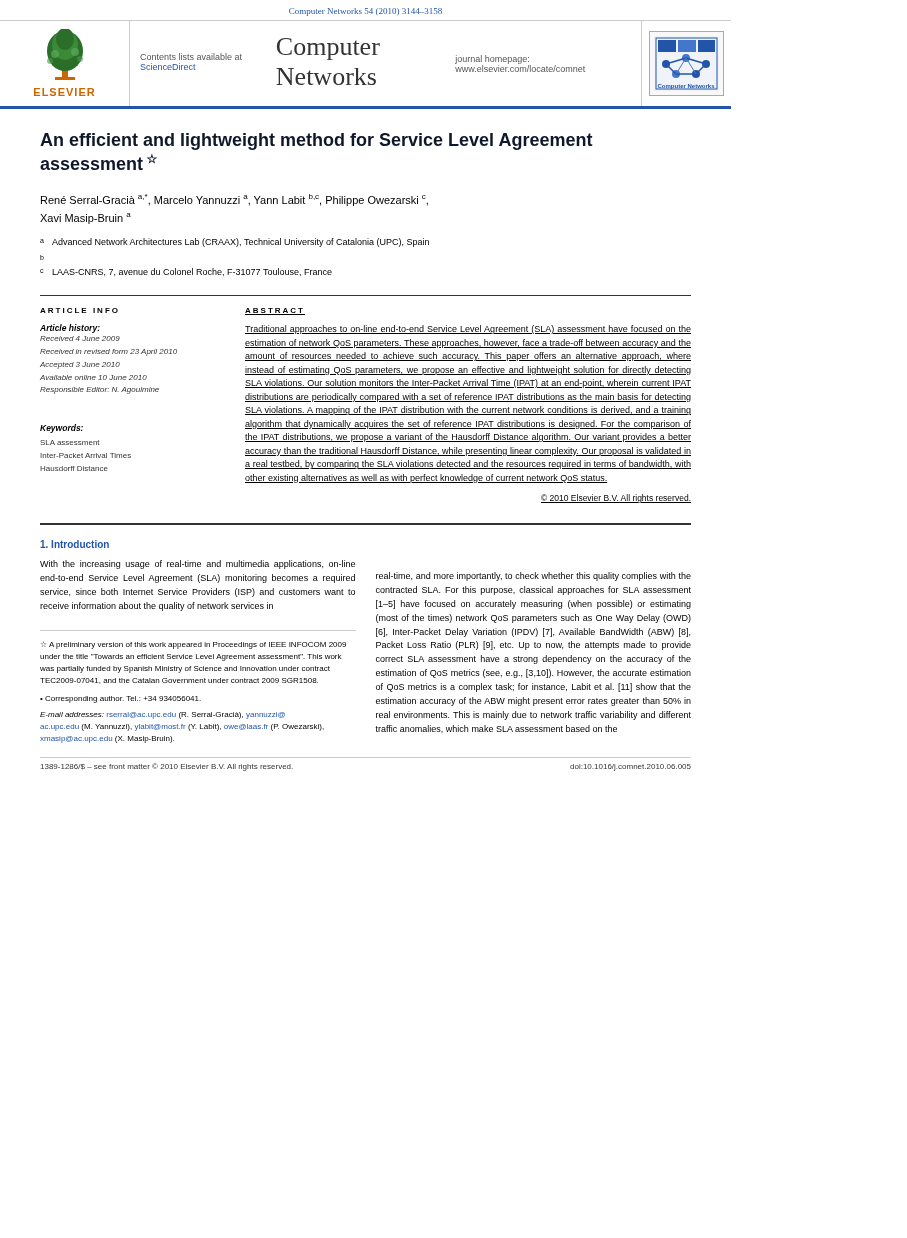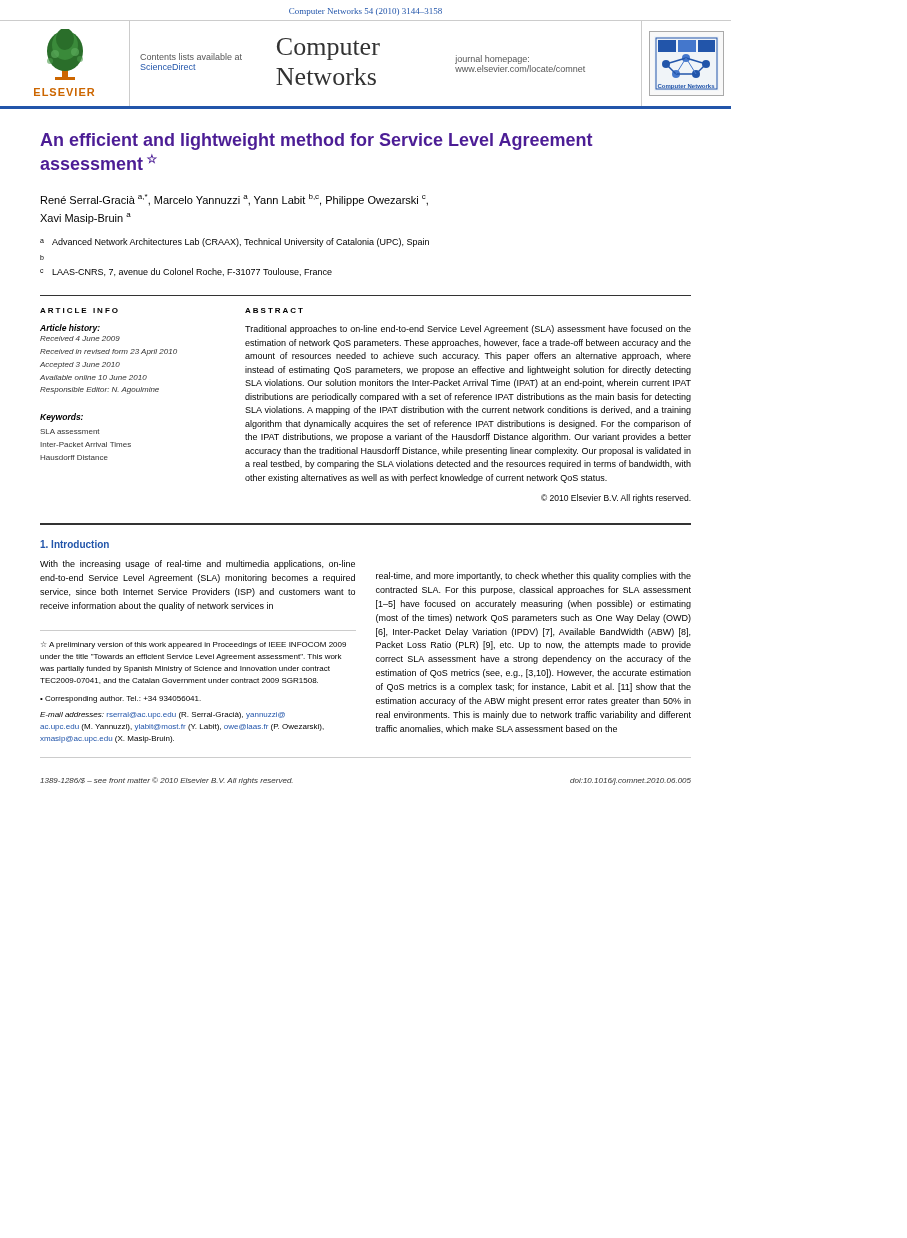--- a/index.html
+++ b/index.html
@@ -118,21 +118,21 @@
     
     .main-content {
       padding: 20px 40px 20px 40px;
     }
 
     
     .article-title {
       font-size: 18px;
       font-weight: bold;
       font-family: Arial, sans-serif;
-      color: #4c1d95;
+      color: #0f172a;
       margin-bottom: 14px;
       line-height: 1.3;
     }
 
     .title-star {
       font-size: 12px;
       vertical-align: super;
     }
 
     
@@ -184,20 +184,21 @@
       gap: 20px;
     }
 
     .col-left {
       width: 185px;
       flex-shrink: 0;
     }
 
     .col-right {
       flex: 1;
+      text-decoration: underline;
     }
 
     
     .section-title-small {
       font-size: 8px;
       font-family: Arial, sans-serif;
       font-weight: bold;
       letter-spacing: 2px;
       text-transform: uppercase;
       color: #000;
@@ -219,21 +220,21 @@
     }
 
     .history-item {
       font-size: 8px;
       color: #333;
       line-height: 1.6;
       font-family: Arial, sans-serif;
     }
 
     .keywords-section {
-      margin-top: 15px;
+      margin-top: 26px;
     }
 
     .keywords-title {
       font-size: 8.5px;
       font-style: italic;
       font-weight: bold;
       font-family: Arial, sans-serif;
       margin-bottom: 4px;
     }
 
@@ -349,25 +350,24 @@
 
     .link-blue {
       color: #2255aa;
       text-decoration: none;
     }
 
     
     .bottom-bar {
       margin-top: 12px;
       border-top: 1px solid #ccc;
-      padding-top: 18px;
+      padding-top: 4px;
       display: flex;
       justify-content: space-between;
       align-items: center;
-      font-style: italic;
     }
 
     .issn-text {
       font-size: 8px;
       color: #333;
       font-family: Arial, sans-serif;
     }
 
     .doi-text {
       font-size: 8px;

